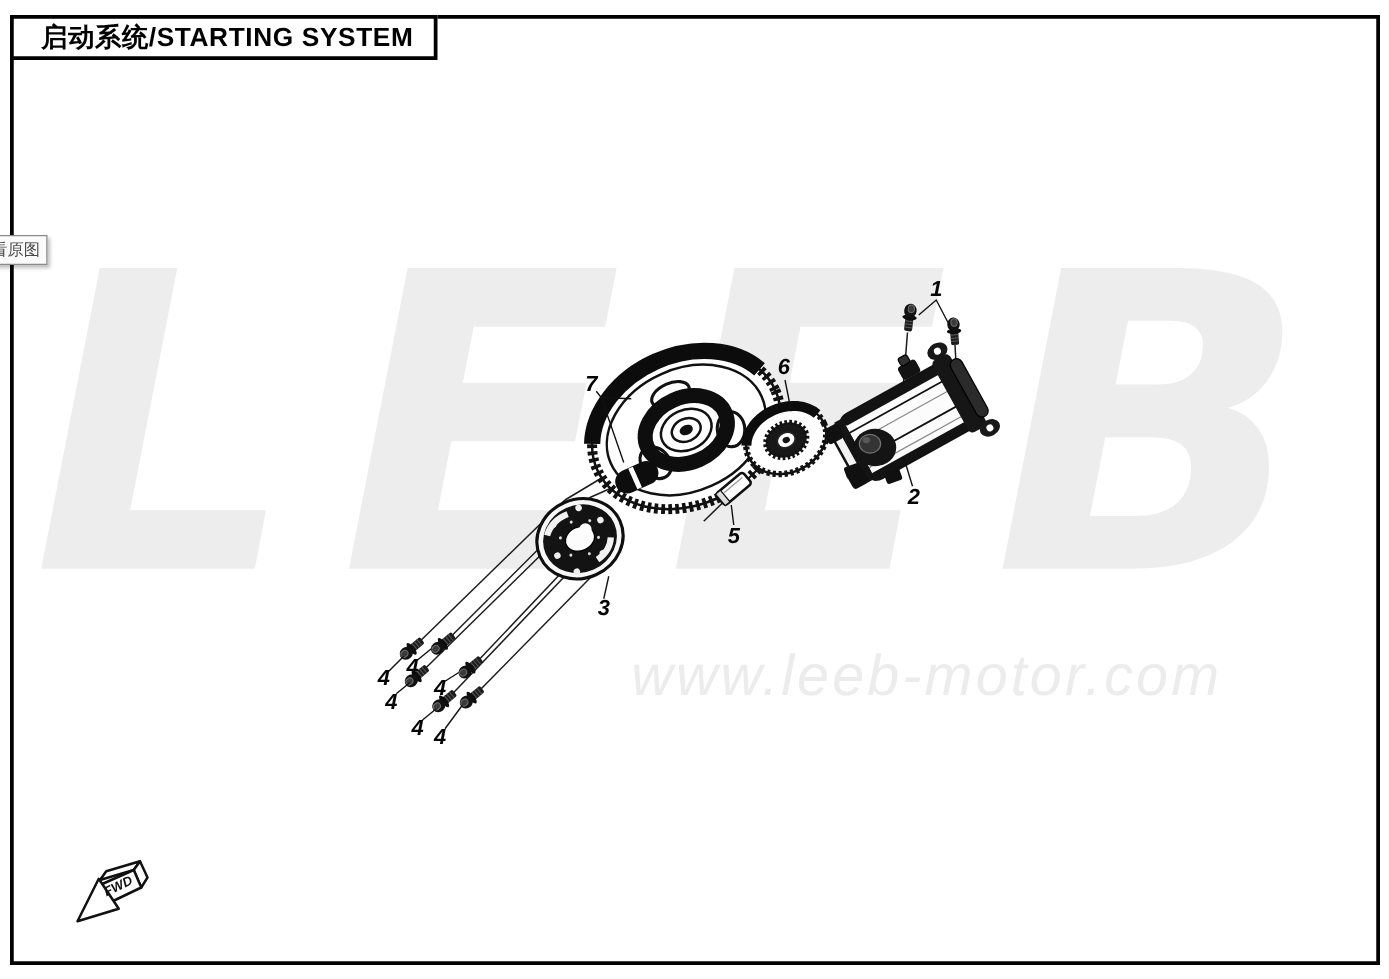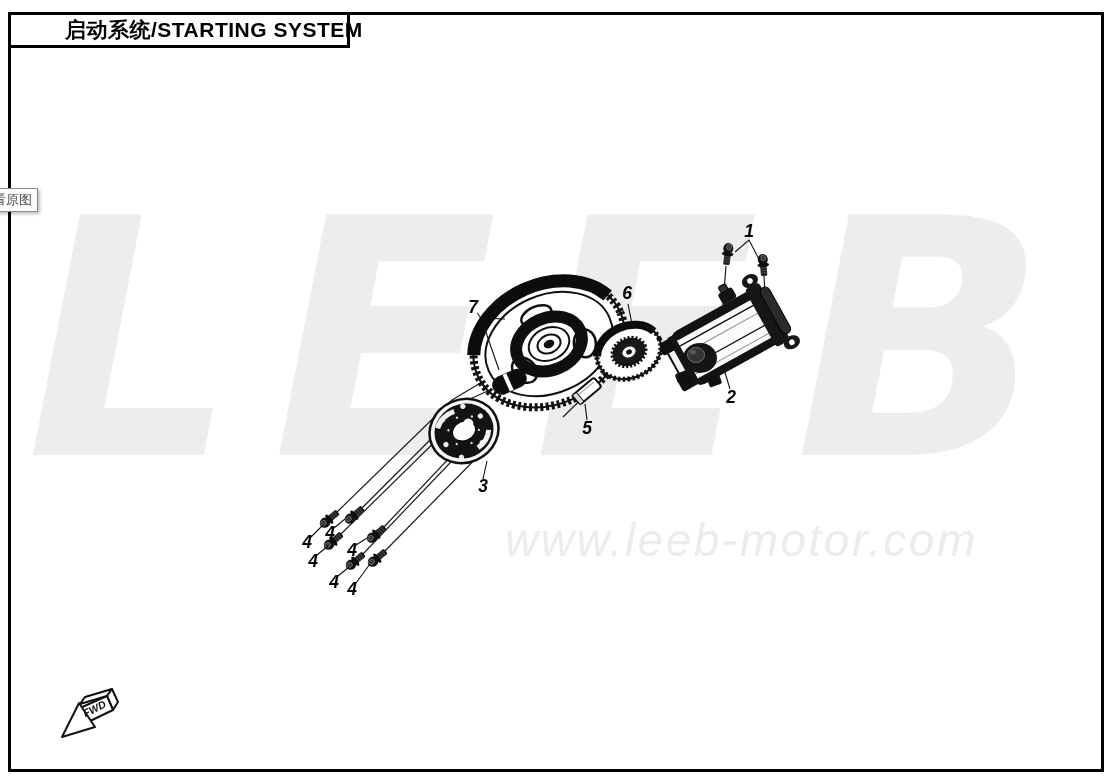--- a/index.html
+++ b/index.html
@@ -7,21 +7,21 @@
     position:relative;width:1111px;height:783px;background:#ffffff;
     overflow:hidden;font-family:"Liberation Sans","DejaVu Sans",sans-serif;
   }
   #frame{
     position:absolute;left:8px;top:12px;width:1096px;height:760px;
     border:3px solid #000;box-sizing:border-box;z-index:3;pointer-events:none;
   }
   #titlebox{
     position:absolute;left:8px;top:12px;width:342px;height:36px;
     border:3px solid #000;box-sizing:border-box;background:#fff;z-index:4;
-    display:flex;align-items:center;padding-left:54px;
+    display:flex;align-items:center;padding-left:22px;
     font-size:21px;font-weight:bold;color:#000;white-space:nowrap;
     letter-spacing:0.5px;
   }
   #diagram-svg{position:absolute;left:0;top:0;z-index:2;}
   #tooltip{
     position:absolute;left:-13px;top:188px;z-index:5;
     background:#fbfbfb;border:1px solid #8a8a8a;
     box-shadow:2px 2px 3px rgba(0,0,0,0.25);
     padding:2px 5px;font-size:13px;color:#4a4a4a;white-space:nowrap;
   }

